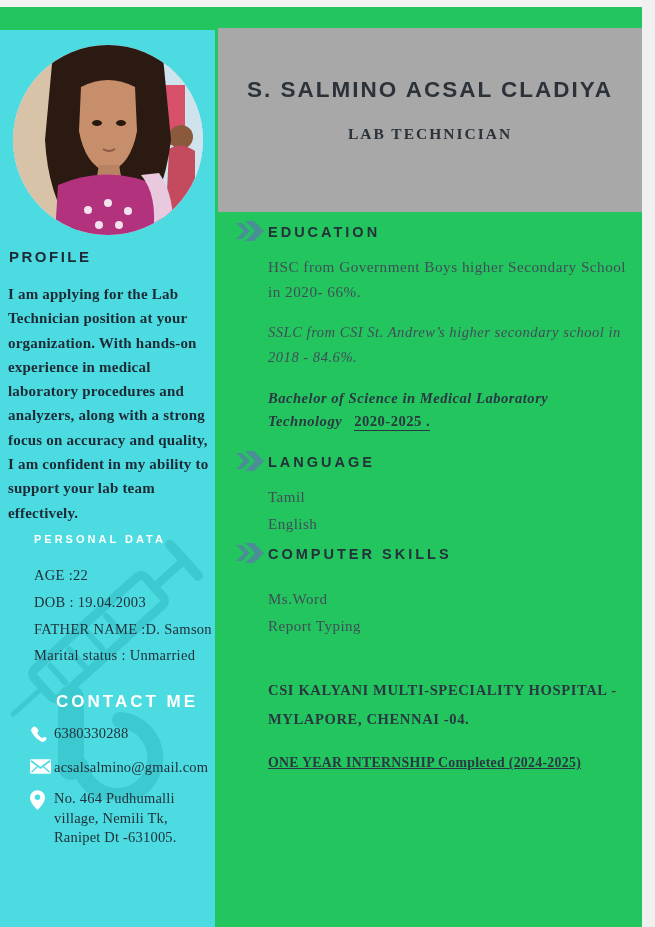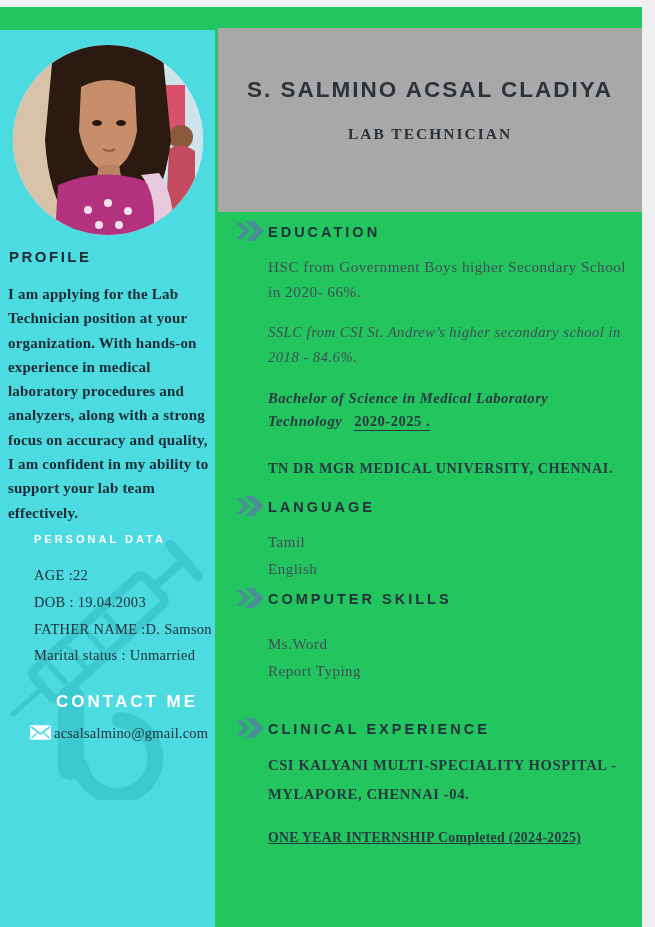--- a/index.html
+++ b/index.html
@@ -36,21 +36,21 @@
   .subtitle { margin-top:22px; font-weight:bold; font-size:15.5px; letter-spacing:2px; color:#2b3239; }
 
   
   .main { position:absolute; left:218px; top:224px; width:415px; }
   .section-head { position:relative; padding-left:50px; margin-bottom:14px; font-family:"Liberation Sans", sans-serif; font-weight:bold; font-size:14.5px; letter-spacing:3px; color:#24313b; }
   .section-head .chev { position:absolute; left:18px; top:-3px; }
   .section-body { padding-left:50px; color:#414e57; font-size:15.2px; letter-spacing:0.5px; }
 
   .edu-hsc { line-height:1.65; margin-bottom:16px; }
   .edu-sslc { font-style:italic; line-height:1.7; font-size:14.6px; margin-bottom:17px; }
-  .edu-degree { font-weight:bold; font-style:italic; font-size:14.6px; line-height:1.6; color:#2a3841; width:320px; margin-bottom:27px; }
+  .edu-degree { font-weight:bold; font-style:italic; font-size:14.6px; line-height:1.6; color:#2a3841; width:320px; margin-bottom:21px; }
   .years-underline { text-decoration:none; border-bottom:1.5px solid #2a3841; padding-bottom:1px; font-style:normal; font-weight:bold; letter-spacing:0.5px; }
   .edu-univ { font-weight:bold; font-size:14.2px; letter-spacing:0.6px; color:#2a3841; margin-bottom:22px; }
   .edu-college { position:relative; font-weight:bold; font-size:14.4px; letter-spacing:0.6px; color:#2a3841; line-height:1.75; width:350px; padding-left:28px; margin-bottom:36px; }
   .edu-college .capicon { position:absolute; left:-2px; top:2px; }
 
   .plain-item { line-height:1.8; font-size:15px; }
   .lang-block { margin-bottom:8px; }
   .skills-block { margin-bottom:36px;margin-top:24px; }
 
   .hospital { font-weight:bold; font-size:14.6px; letter-spacing:0.6px; color:#2a3841; line-height:1.95; width:400px; margin-bottom:22px; }
@@ -120,27 +120,44 @@
       <div>AGE :22</div>
       <div>DOB : 19.04.2003</div>
       <div>FATHER NAME :D. Samson</div>
       <div>Marital status : Unmarried</div>
     </div>
 
     <div class="cm-heading">CONTACT ME</div>
     <div class="contact-rows">
       <div class="contact-row">
         <span class="cicon">
+          <svg width="18" height="18" viewBox="0 0 16 16">
+              <path fill="#ffffff" d="M14.7 11.3c-.9-.8-2.1-.9-2.9-.2l-.9.7C9 10.7 7.4 9.1 6.3 7.2l.7-.9c.7-.8.6-2-.2-2.9L5.4 2C4.6 1.2 3.3 1.2 2.5 2l-.8.8C1 3.5.8 4.6 1.2 5.6c1.7 4.2 5 7.5 9.2 9.2 1 .4 2.1.2 2.8-.5l.8-.8c.8-.8.8-2.1-.1-2.9z"></path>
+            </svg>
+        </span>
+        <span class="ctext">6380330288</span>
+      </div>
+      <div class="contact-row">
+        <span class="cicon">
           <svg width="21" height="15" viewBox="0 0 22 15">
               <rect width="22" height="15" rx="1.5" fill="#ffffff"></rect>
               <path d="M1 1.5 L11 9 L21 1.5" stroke="#4bdbe0" stroke-width="1.8" fill="none"></path>
               <path d="M1.5 13.5 L8 7.5 M20.5 13.5 L14 7.5" stroke="#4bdbe0" stroke-width="1.4" fill="none"></path>
             </svg>
         </span>
         <span class="ctext">acsalsalmino@gmail.com</span>
+      </div>
+      <div class="contact-row">
+        <span class="cicon">
+          <svg width="15" height="20" viewBox="0 0 16 21">
+              <path fill="#ffffff" d="M8 0C3.6 0 0 3.6 0 8c0 5.9 8 13 8 13s8-7.1 8-13c0-4.4-3.6-8-8-8z"></path>
+              <circle cx="8" cy="7.6" r="2.9" fill="#4bdbe0"></circle>
+            </svg>
+        </span>
+        <span class="ctext">No. 464 Pudhumalli village, Nemili Tk, Ranipet Dt -631005.</span>
       </div>
     </div>
   </div>
 
   <div class="main">
 
     <div class="section-head">
       <span class="chev">
         <svg width="28" height="20" viewBox="0 0 28 20">
             <g fill="#4a8e96">
@@ -148,21 +165,20 @@
               <path d="M9 0 h9 l10 10 -10 10 h-9 l10 -10 z"></path>
             </g>
           </svg>
       </span>
       <span>EDUCATION</span>
     </div>
     <div class="section-body">
       <div class="edu-hsc">HSC from Government Boys higher Secondary School in 2020- 66%.</div>
       <div class="edu-sslc">SSLC from CSI St. Andrew’s higher secondary school in 2018 - 84.6%.</div>
       <div class="edu-degree"><span>Bachelor of Science in Medical Laboratory Technology  </span><span class="years-underline">2020-2025 .</span></div>
-      <div class="edu-univ">TN DR MGR MEDICAL UNIVERSITY, CHENNAI.</div>
     </div>
 
     <div class="section-head">
       <span class="chev">
         <svg width="28" height="20" viewBox="0 0 28 20">
             <g fill="#4a8e96">
               <path d="M0 2 h6 l8 8 -8 8 h-6 l8 -8 z"></path>
               <path d="M9 0 h9 l10 10 -10 10 h-9 l10 -10 z"></path>
             </g>
           </svg>
@@ -183,31 +199,20 @@
             </g>
           </svg>
       </span>
       <span>COMPUTER SKILLS</span>
     </div>
     <div class="section-body skills-block">
       <div class="plain-item">Ms.Word</div>
       <div class="plain-item">Report Typing</div>
     </div>
 
-    <div class="section-head">
-      <span class="chev">
-        <svg width="28" height="20" viewBox="0 0 28 20">
-            <g fill="#4a8e96">
-              <path d="M0 2 h6 l8 8 -8 8 h-6 l8 -8 z"></path>
-              <path d="M9 0 h9 l10 10 -10 10 h-9 l10 -10 z"></path>
-            </g>
-          </svg>
-      </span>
-      <span>CLINICAL EXPERIENCE</span>
-    </div>
     <div class="section-body">
       <div class="hospital">CSI KALYANI MULTI-SPECIALITY HOSPITAL - MYLAPORE, CHENNAI -04.</div>
       <div class="internship">ONE YEAR INTERNSHIP Completed (2024-2025)</div>
     </div>
 
   </div>
 
   <div class="right-strip"></div>
 </div>
 

